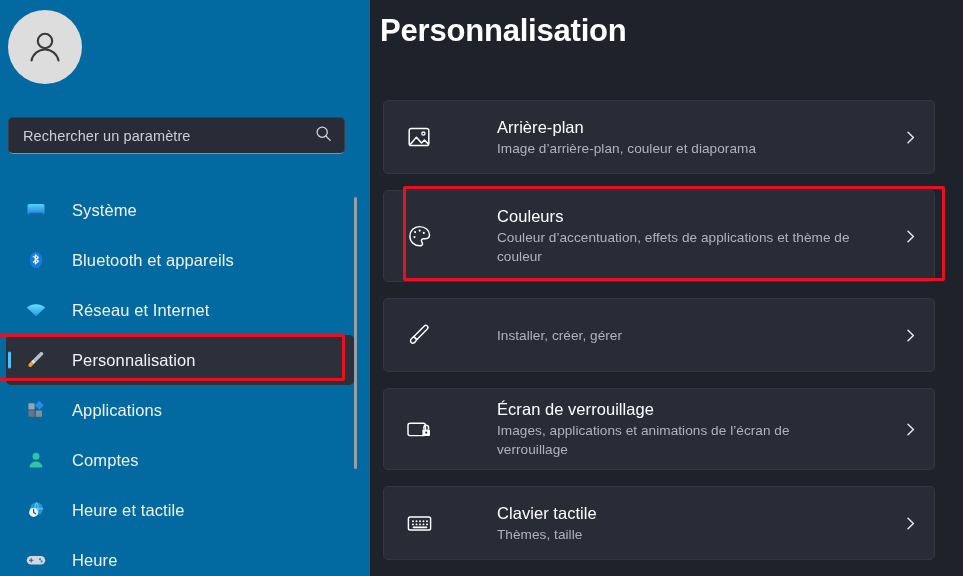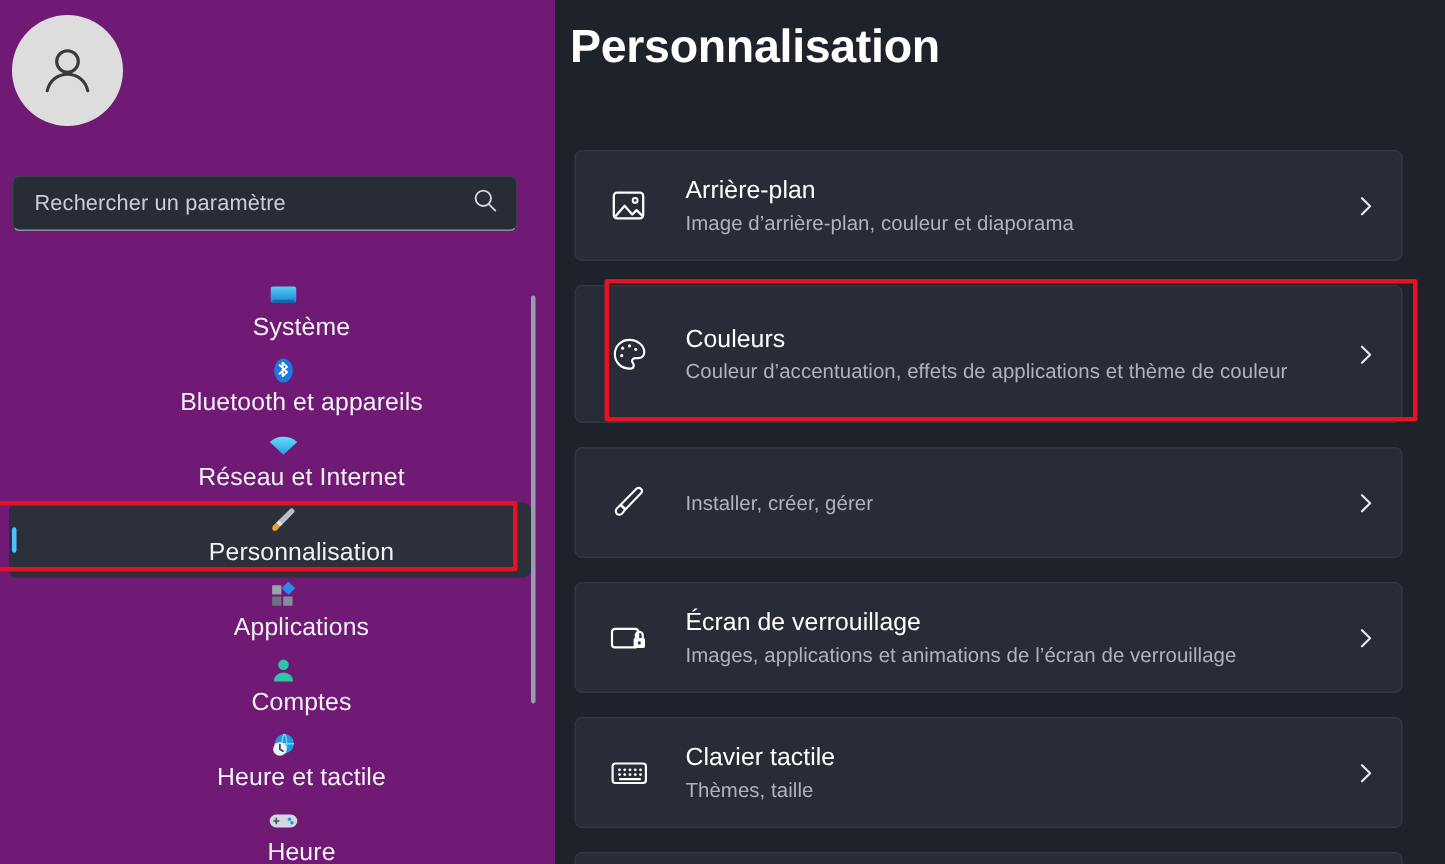--- a/index.html
+++ b/index.html
@@ -15,21 +15,21 @@
     width: 963px; height: 576px;
     background: #1e222b;
     display: flex;
   }
 
   
   #sidebar {
     position: relative;
     width: 370px;
     height: 576px;
-    background: #701a75;
+    background: #0369a1;
     flex: 0 0 370px;
   }
   #avatar-row {
     position: absolute;
     left: 8px; top: 8px;
     width: 290px; height: 78px;
     display: flex; align-items: center;
   }
   #avatar {
     width: 74px; height: 74px;
@@ -82,21 +82,20 @@
   }
   .nav-item {
     position: relative;
     height: 50px;
     margin: 0 16px 0 6px;
     border-radius: 5px;
     display: flex;
     align-items: center;
     padding-left: 18px;
     cursor: default;
-    flex-direction: column;
   }
   .nav-item.selected { background: #2b303a; }
   .nav-pill {
     position: absolute;
     left: 2px; top: 50%;
     transform: translateY(-50%);
     width: 3px; height: 17px;
     border-radius: 2px;
     background: #4cc2ff;
     display: none;
@@ -159,20 +158,21 @@
     position: relative;
     background: #272c36;
     border: 1px solid #323743;
     border-radius: 5px;
     min-height: 74px;
     margin-bottom: 16px;
     display: flex;
     align-items: center;
     padding: 10px 14px 10px 18px;
     cursor: default;
+    gap: 40px;
   }
   .card-icon {
     flex: 0 0 34px;
     width: 34px; height: 34px;
     display: flex; align-items: center; justify-content: center;
     color: #ffffff;
     margin-right: 21px;
   }
   .card-text { flex: 1 1 auto; min-width: 0; }
   .card-title {

